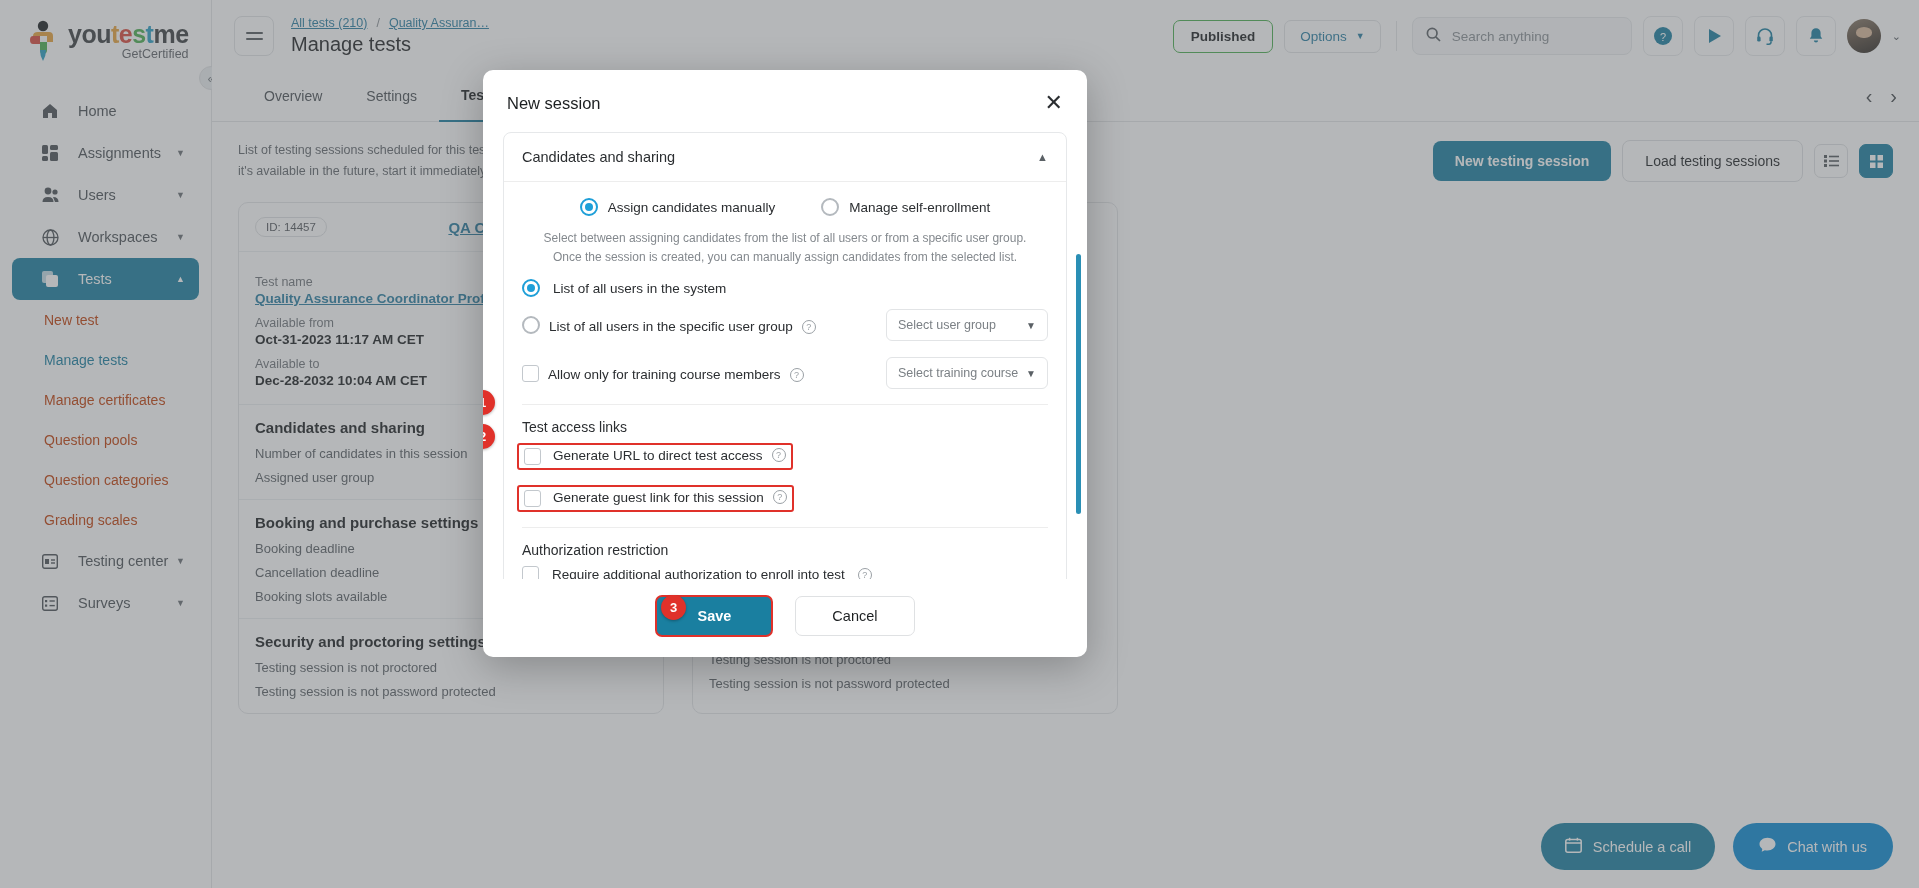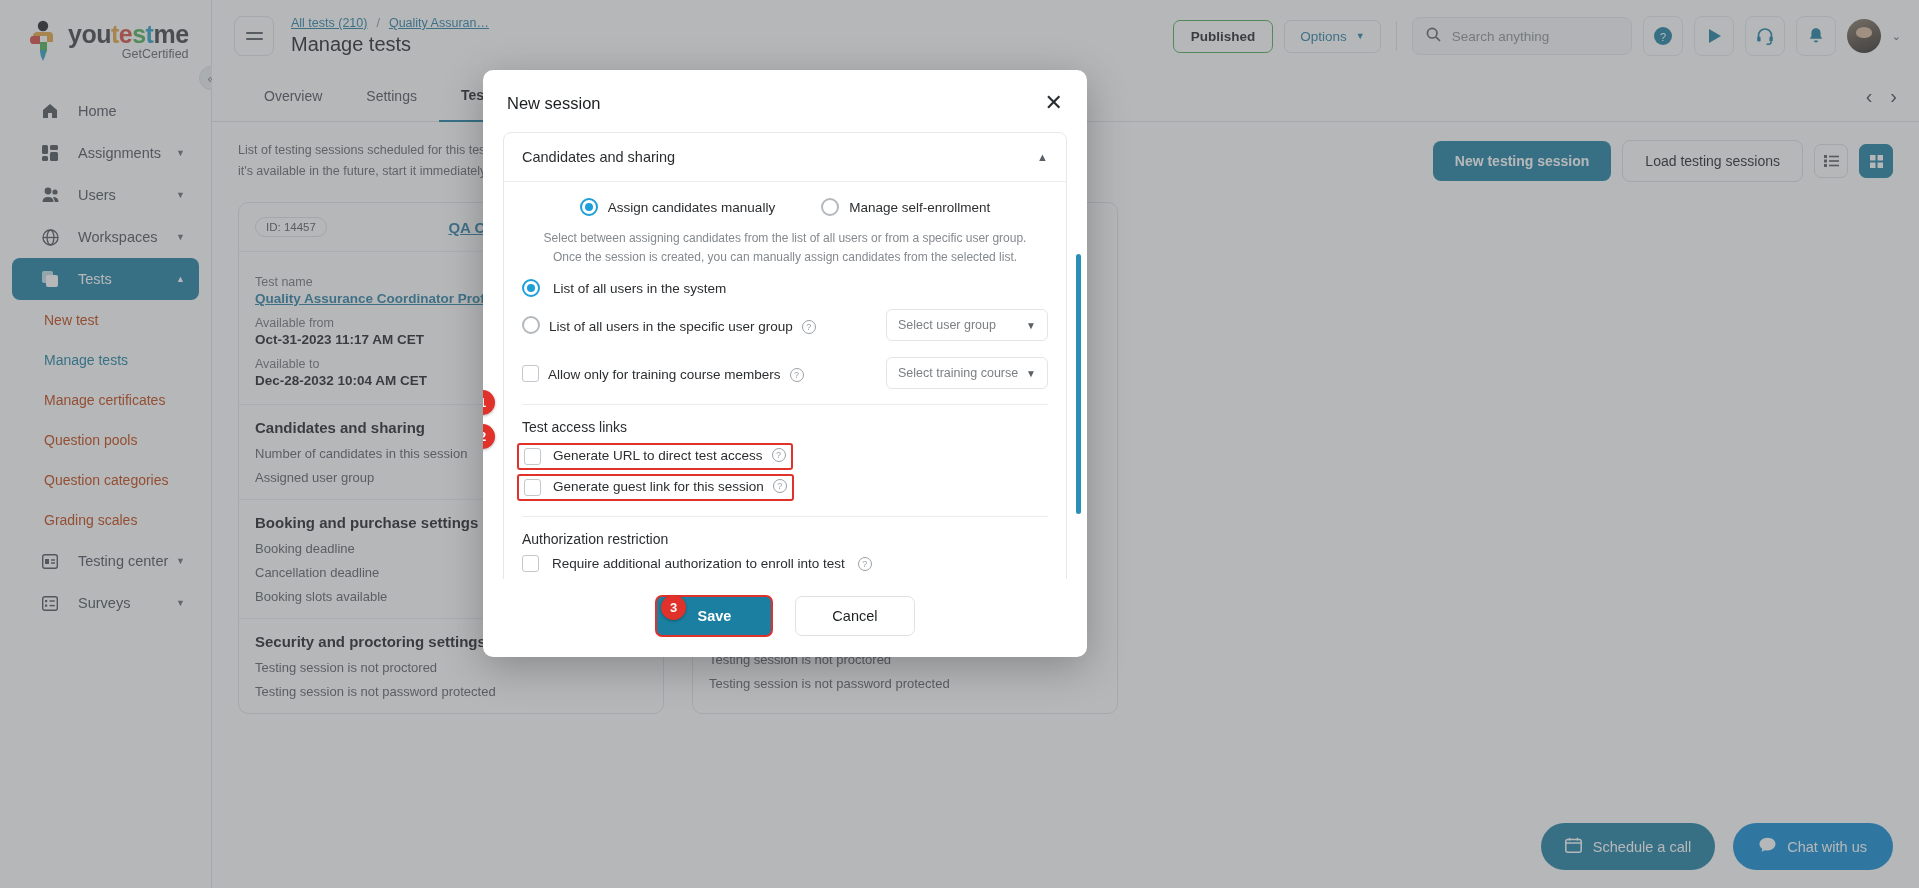--- a/index.html
+++ b/index.html
@@ -594,21 +594,21 @@
         <div class="sub-head">Test access links</div>
 
         <div class="opt-line" style="margin-top:8px">
           <span class="hl">
             <span class="checkbox"></span>
             <span style="margin-left:12px">Generate URL to direct test access</span>
             <span class="qmark" style="margin-left:9px">?</span>
           </span>
         </div>
 
-        <div class="opt-line" style="margin-top:4px">
+        <div class="opt-line" style="margin-top:15px">
           <span class="hl">
             <span class="checkbox"></span>
             <span style="margin-left:12px">Generate guest link for this session</span>
             <span class="qmark" style="margin-left:9px">?</span>
           </span>
         </div>
 
         <div class="divider"></div>
         <div class="sub-head">Authorization restriction</div>
 

